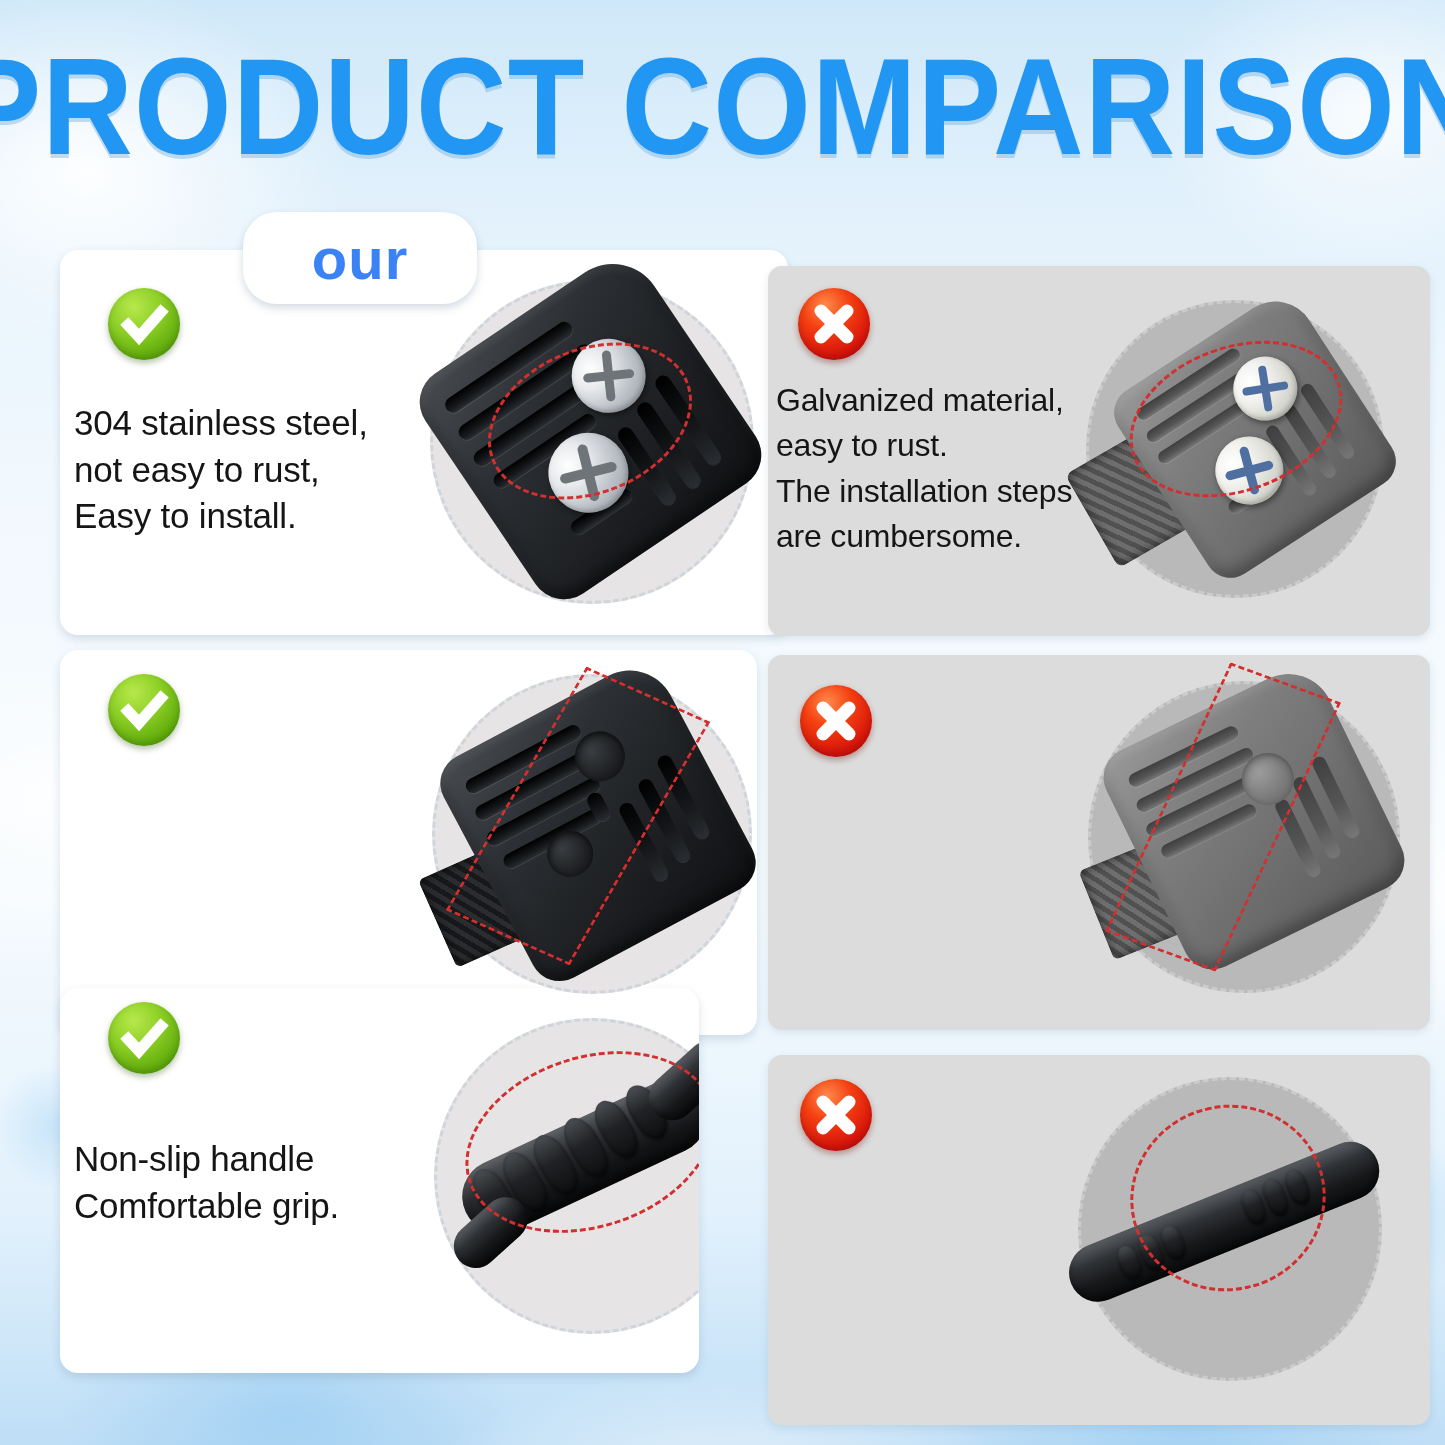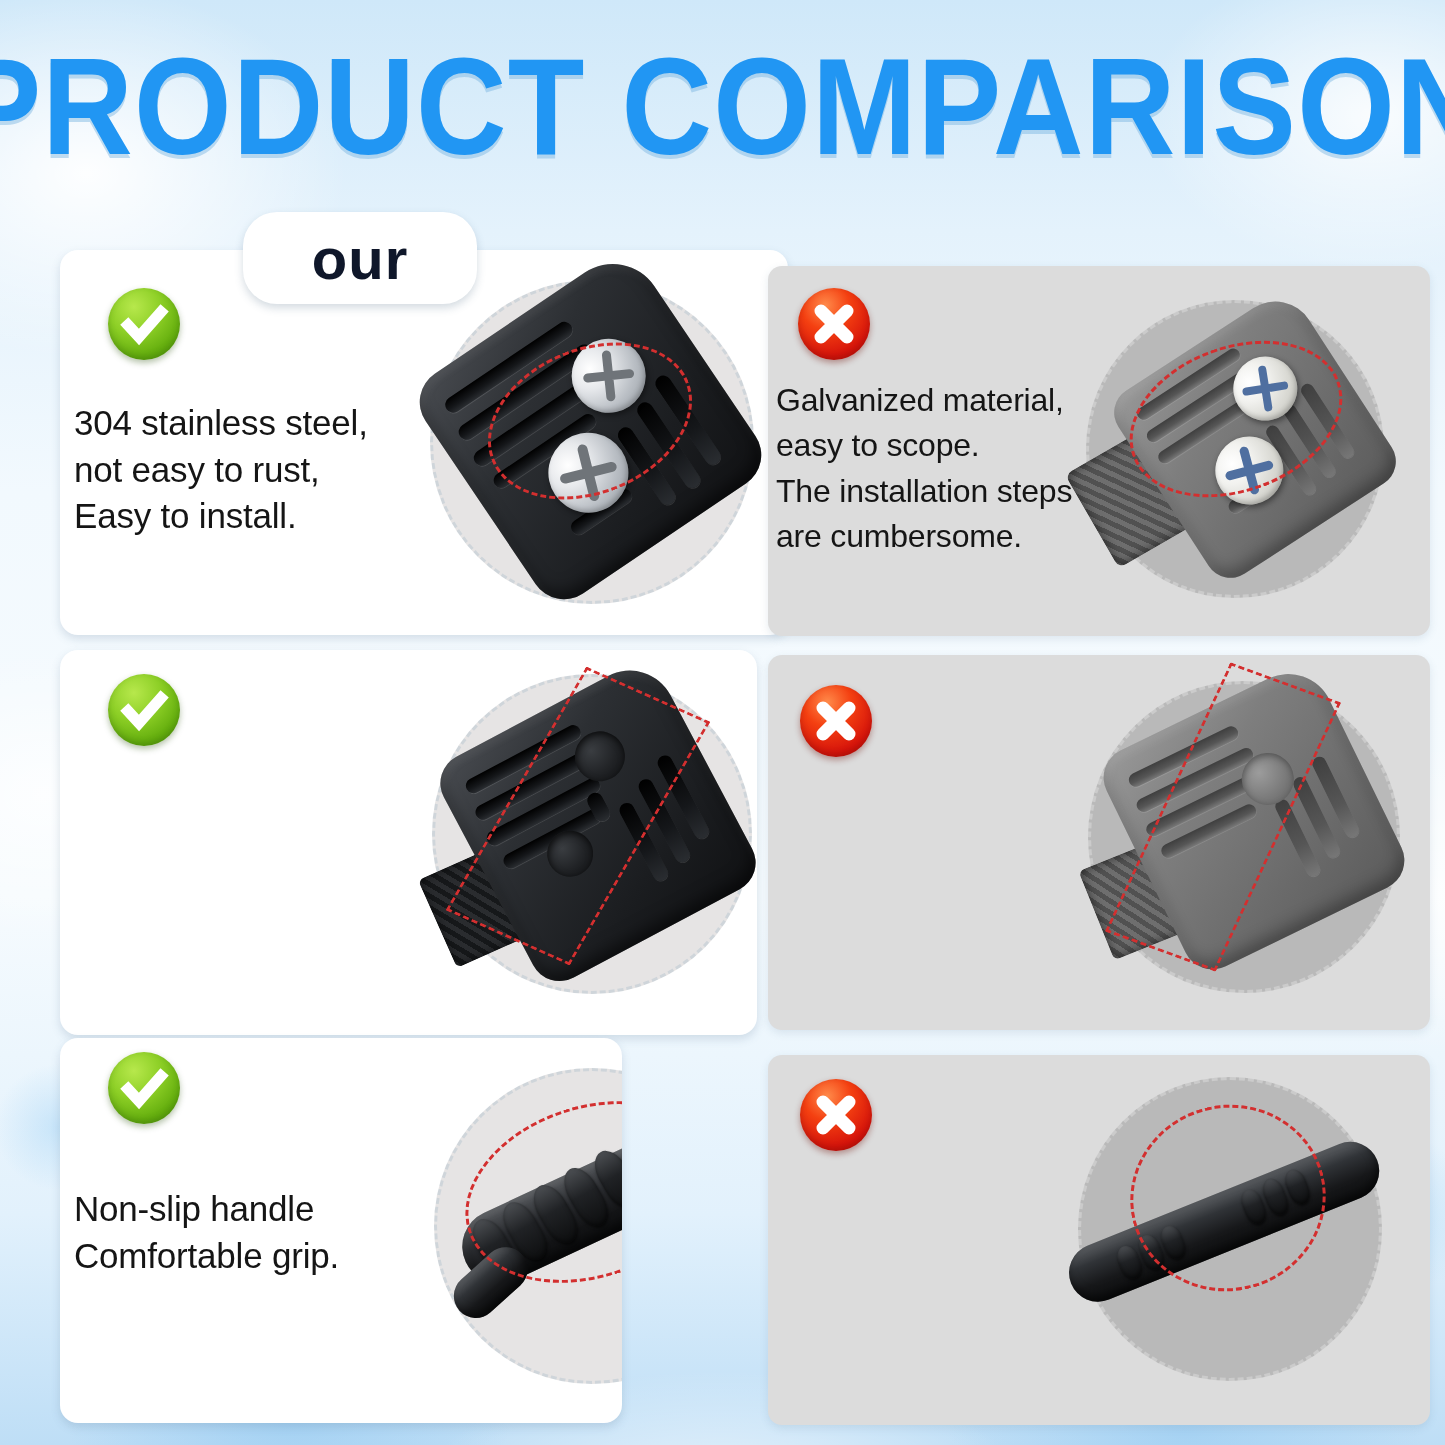--- a/index.html
+++ b/index.html
@@ -65,21 +65,21 @@
     box-shadow: 0 4px 9px rgba(60,90,120,.22);
     display: flex;
     align-items: center;
     justify-content: center;
     z-index: 6;
   }
   #tab-our {
     left: 243px; top: 212px;
     width: 234px; height: 92px;
     font-size: 58px; font-weight: bold;
-    color: #0f172a;
+    color: #3b82f6;
     letter-spacing: 1px;
   }
   #tab-others {
     left: 867px; top: 228px;
     width: 308px; height: 92px;
     font-size: 58px; font-weight: bold;
     color: #111111;
     letter-spacing: 0px;
   }
 
@@ -97,21 +97,21 @@
   }
   .card.others {
     background: #dcdcdc;
     border-radius: 14px;
     box-shadow: 0 3px 8px rgba(80,110,140,.14);
   }
 
   
   #card-o1 { left: 60px;  top: 250px;  width: 728px; height: 385px; }
   #card-o2 { left: 60px;  top: 650px;  width: 697px; height: 385px; }
-  #card-o3 { left: 60px;  top: 1038px; width: 562px; height: 385px; }
+  #card-o3 { left: 60px;  top: 988px; width: 639px; height: 385px; }
   
   #card-t1 { left: 768px; top: 266px;  width: 662px; height: 370px; }
   #card-t2 { left: 768px; top: 655px;  width: 662px); height: 375px; }
   #card-t3 { left: 768px; top: 1055px; width: 662px; height: 370px; }
 
   .card-body {
     position: relative;
     width: 100%; height: 100%;
   }
 
@@ -295,21 +295,21 @@
   </div>
 
   <div class="card others" id="card-t1">
     <div class="card-body">
       <div class="badge cross" style="left:30px; top:22px;">
         <svg viewBox="0 0 72 72">
             <path d="M23 23 L49 49 M49 23 L23 49" stroke="#ffffff" stroke-width="13" stroke-linecap="round"></path>
           </svg>
       </div>
       <div class="card-text" style="left:8px; top:112px; width:312px;">Galvanized material,
-easy to scope.
+easy to rust.
 The installation steps
 are cumbersome.</div>
 
       <div class="photo" style="left:300px; top:24px; width:330px; height:320px;">
         <div class="disc gray" style="left:18px; top:10px; width:292px; height:292px;"></div>
         <div class="strap gray" style="left:16px; top:148px; width:118px; height:108px; transform:rotate(-30deg); border-radius:8px;"></div>
         <div class="pedal gray" style="left:78px; top:38px; width:218px; height:218px; transform:rotate(-33deg);">
           <div class="face" style="border-radius:26px 40px 26px 26px;">
             <div class="slot" style="left:22px;  top:22px;  width:120px; height:13px;"></div>
             <div class="slot" style="left:18px;  top:46px;  width:128px; height:13px;"></div>

